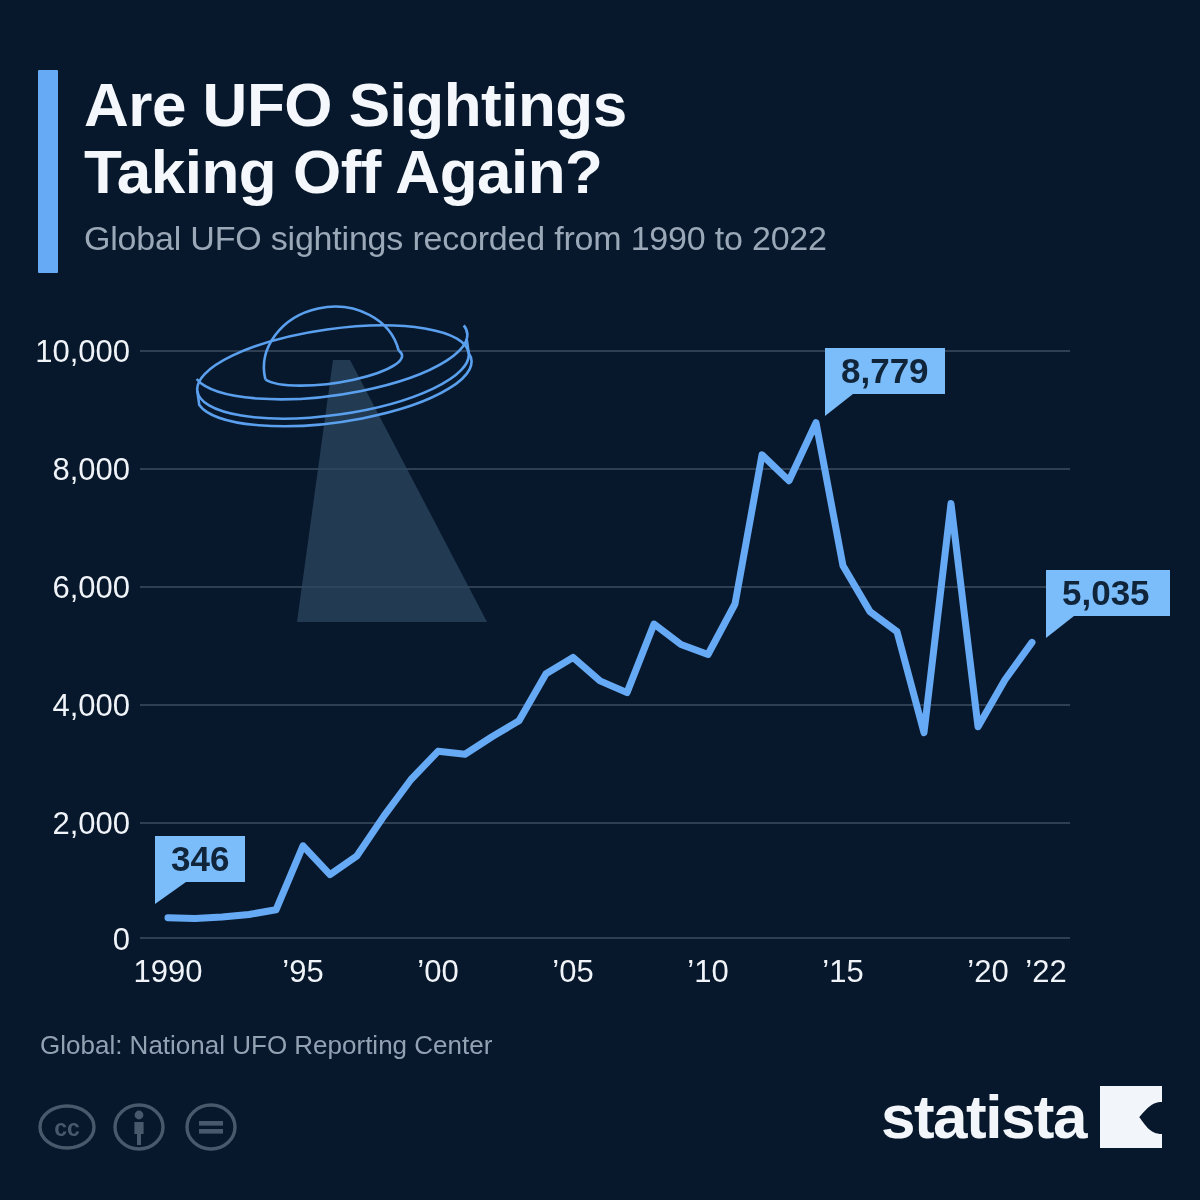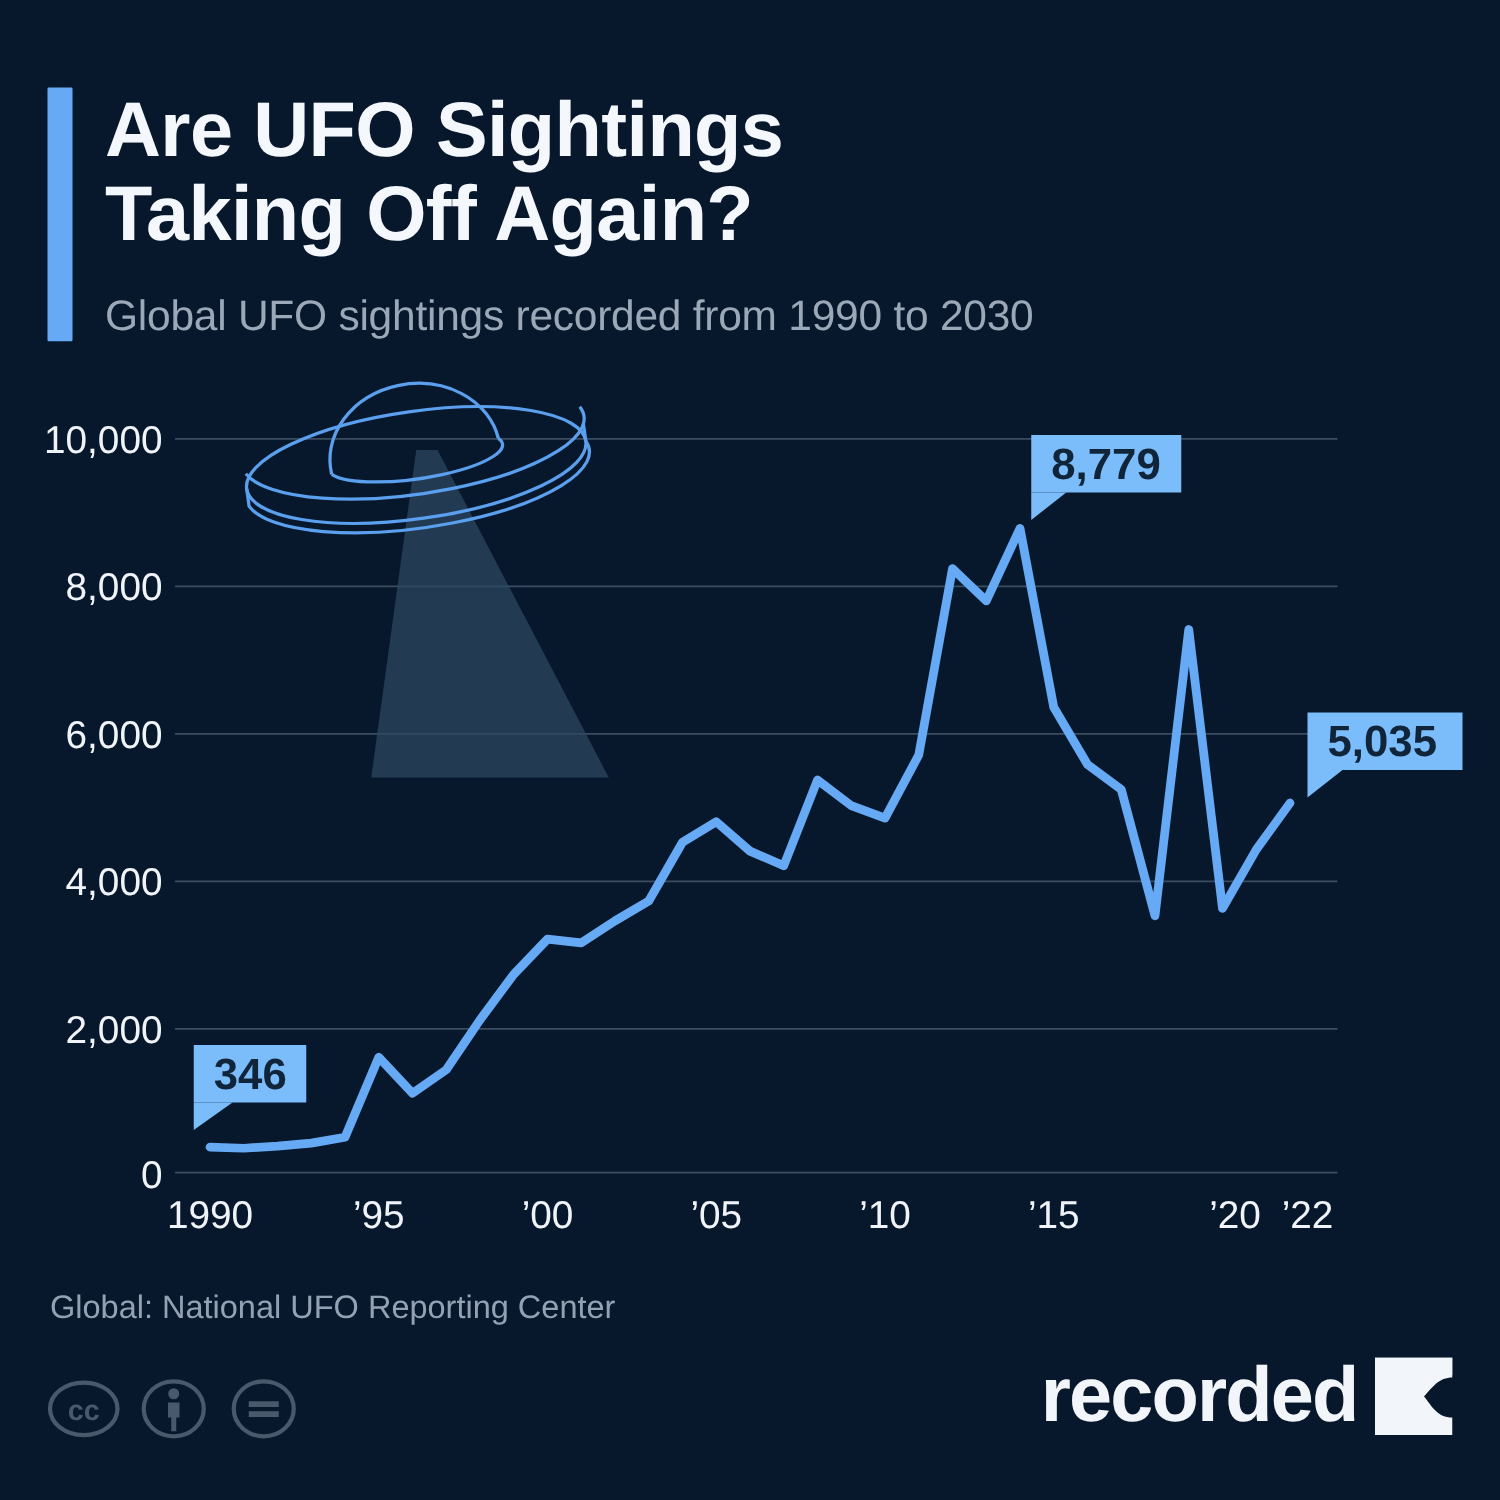--- a/index.html
+++ b/index.html
@@ -34,21 +34,21 @@
     width: 20px;
     min-height: 203px;
     background: #66aaf5;
     flex: 0 0 auto;
     border-radius: 1px;
   }
   .header-text {
     margin-left: 26px;
     display: flex;
     flex-direction: column;
-    justify-content: space-between;
+    justify-content: flex-start;
   }
   .title {
     font-size: 62px;
     line-height: 1.08;
     font-weight: bold;
     color: #f4f7fb;
     letter-spacing: -0.5px;
     white-space: pre-line;
     margin: 0;
     padding-top: 2px;
@@ -147,21 +147,21 @@
 </head>
 <body>
 
 <div id="infographic">
 
   <div class="header">
     <div class="accent-bar"></div>
     <div class="header-text">
       <div class="title">Are UFO Sightings
 Taking Off Again?</div>
-      <div class="subtitle">Global UFO sightings recorded from 1990 to 2030</div>
+      <div class="subtitle">Global UFO sightings recorded from 1990 to 2022</div>
     </div>
   </div>
 
   <div class="chart-wrap">
     <svg class="chart" width="1200" height="700" viewBox="0 0 1200 700">
 
       <g>
         <line class="gridline" x1="140" y1="51" x2="1070" y2="51"></line>
         <line class="gridline" x1="140" y1="169" x2="1070" y2="169"></line>
         <line class="gridline" x1="140" y1="287" x2="1070" y2="287"></line>
@@ -234,21 +234,21 @@
       <path d="M24.4,24 h9.2 v12 h-2.6 v11 h-4 v-11 h-2.6 z" fill="#47596b"></path>
     </svg>
     <svg width="58" height="58" viewBox="0 0 58 58">
       <ellipse cx="29" cy="29" rx="24" ry="22" fill="none" stroke="#47596b" stroke-width="3.4"></ellipse>
       <rect x="17" y="23" width="24" height="4.6" fill="#47596b"></rect>
       <rect x="17" y="31" width="24" height="4.6" fill="#47596b"></rect>
     </svg>
   </div>
 
   <div class="logo">
-    <div class="logo-word">recorded</div>
+    <div class="logo-word">statista</div>
     <svg width="62" height="62" viewBox="0 0 62 62">
       <path d="M0,0 H62 V16 C40,16 44,46 0,46 V62 H62 V62 H0 Z" fill="#f2f5f9"></path>
       <path d="M0,0 H62 V14 C38,14 46,48 0,48 Z" fill="#f2f5f9"></path>
       <path d="M0,62 H62 V48 C38,48 46,14 0,14 Z" fill="#f2f5f9"></path>
     </svg>
   </div>
 
 </div>
 
 </body></html>

